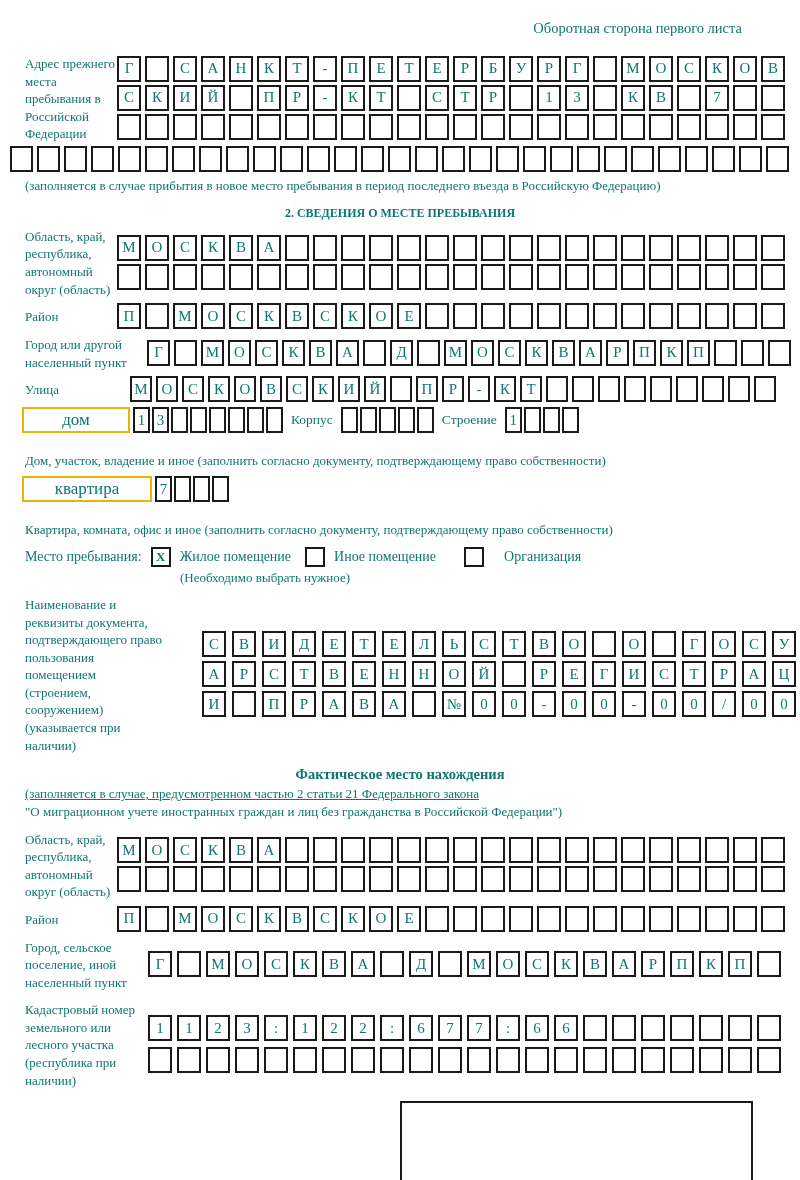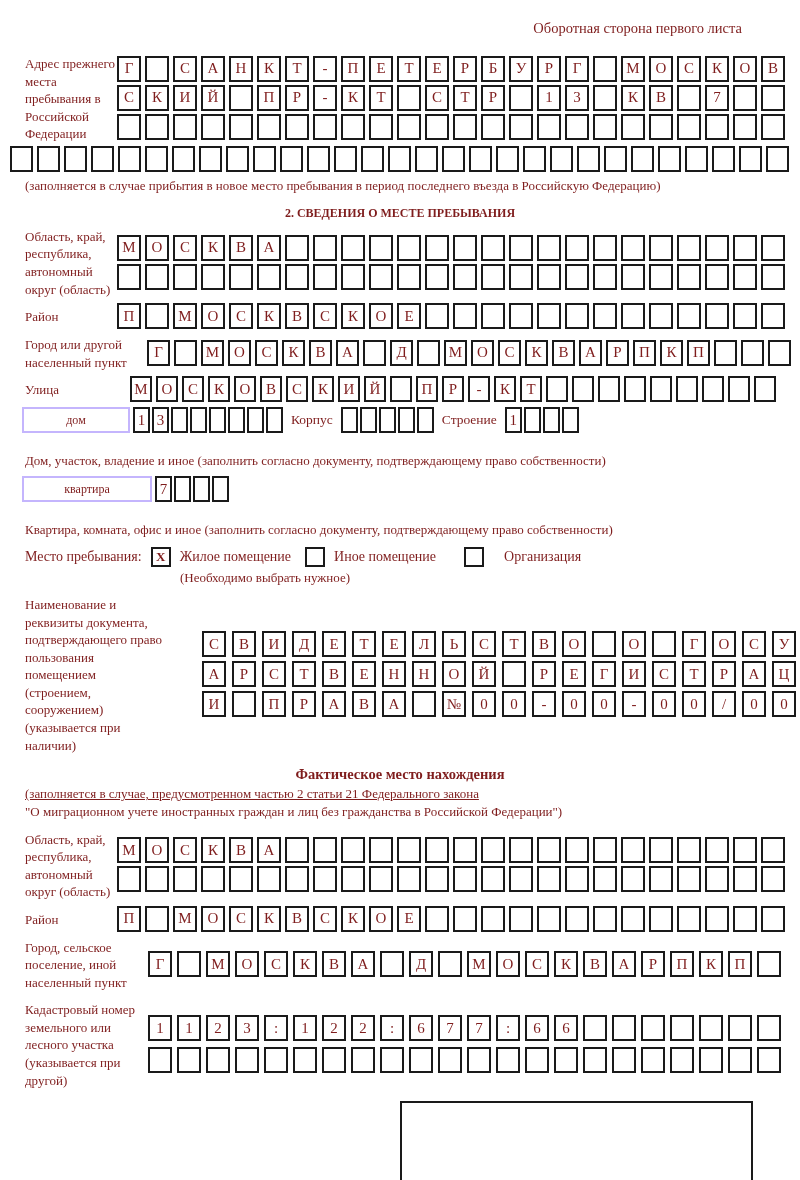--- a/index.html
+++ b/index.html
@@ -1,18 +1,18 @@
 <!DOCTYPE html>
 <html><head>
 <meta charset="utf-8">
 <style>
   html,body{margin:0;padding:0;background:#fff;}
   .page{
     width:800px;height:1180px;box-sizing:border-box;
-    background:#fff;color:#7f1d1d;
+    background:#fff;color:#0f766e;
     font-family:"Liberation Serif","DejaVu Serif",serif;
     padding:20px 0 0 25px;overflow:hidden;position:relative;
   }
   .header-note{ text-align:right;margin-right:58px;font-size:14.5px; }
   .block{ margin-top:16px; }
   .row{ display:flex;align-items:center;margin-top:5px; }
   .row.vcenter{ align-items:center; }
   .label{ font-size:13px;line-height:1.35;flex:0 0 auto;padding-top:2px; }
   .w92{width:92px;} .w105{width:105px;} .w122{width:122px;} .w138{width:138px;} .w123{width:123px;}
   .cellstack{ display:flex;flex-direction:column;gap:3px; }
@@ -23,22 +23,22 @@
     font-size:15px;line-height:1;flex:0 0 auto;
   }
   .cB .cell{width:23px;} .cC .cell{width:23px;} .cU .cell{width:22px;}
   .cD{gap:6px;} .cE{gap:5px;}
   .small{gap:2px;} .small .cell{width:17px;}
   .fullrow{ margin-left:-15px;margin-top:3px; }
   .center-note{ width:750px;font-size:13px;margin-top:5px;line-height:1.4; }
   .section-title{ width:750px;text-align:center;font-size:12px;font-weight:bold;margin:11px 0 4px 0; }
   .sub-title{ width:750px;text-align:center;font-size:14.5px;font-weight:bold;margin:12px 0 2px 0; }
   .named-box{
-    height:26px;box-sizing:border-box;border:2px solid #c4b5fd;
-    display:flex;align-items:center;justify-content:center;font-size:12px;flex:0 0 auto;
+    height:26px;box-sizing:border-box;border:2px solid #eab308;
+    display:flex;align-items:center;justify-content:center;font-size:17px;flex:0 0 auto;
   }
   .house-name{width:108px;} .apt-name{width:130px;}
   .inline-label{ font-size:13.5px;margin:0 8px;align-self:center; }
   .stay-row{ display:flex;align-items:center;margin-top:9px;font-size:14px; }
   .checkbox{
     width:20px;height:20px;box-sizing:border-box;border:2px solid #1a1a1a;
     display:flex;align-items:center;justify-content:center;
     font-size:13px;font-weight:bold;flex:0 0 auto;
   }
   .opt-label{ margin:0 14px 0 9px; }
@@ -566,21 +566,21 @@
         <span class="cell">А</span>
         <span class="cell">Р</span>
         <span class="cell">П</span>
         <span class="cell">К</span>
         <span class="cell">П</span>
         <span class="cell"></span>
       </div>
   </div>
 
   <div class="row" style="margin-top:8px;">
-    <div class="label w123">Кадастровый номер земельного или лесного участка (указывается при другой)</div>
+    <div class="label w123">Кадастровый номер земельного или лесного участка (республика при наличии)</div>
     <div class="cellstack" style="gap:6px;">
       <div class="cells cE">
           <span class="cell">1</span>
           <span class="cell">1</span>
           <span class="cell">2</span>
           <span class="cell">3</span>
           <span class="cell">:</span>
           <span class="cell">1</span>
           <span class="cell">2</span>
           <span class="cell">2</span>

